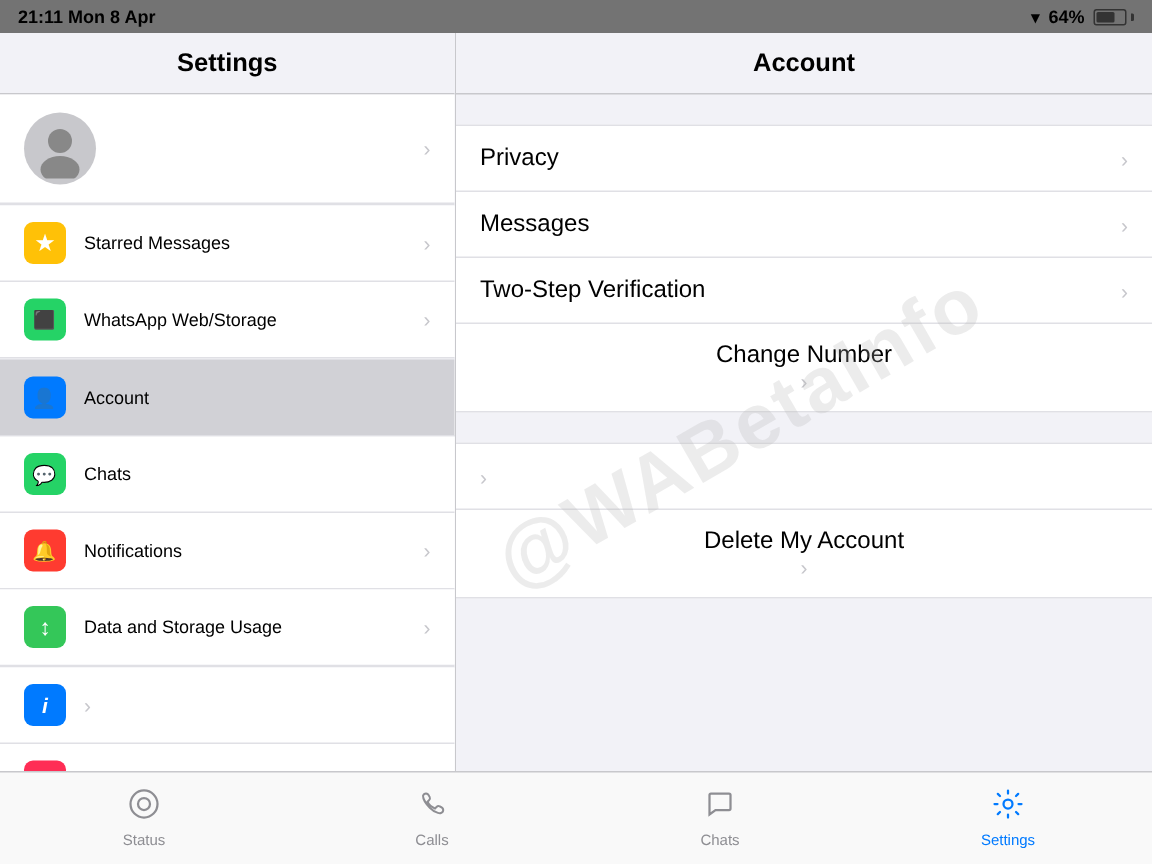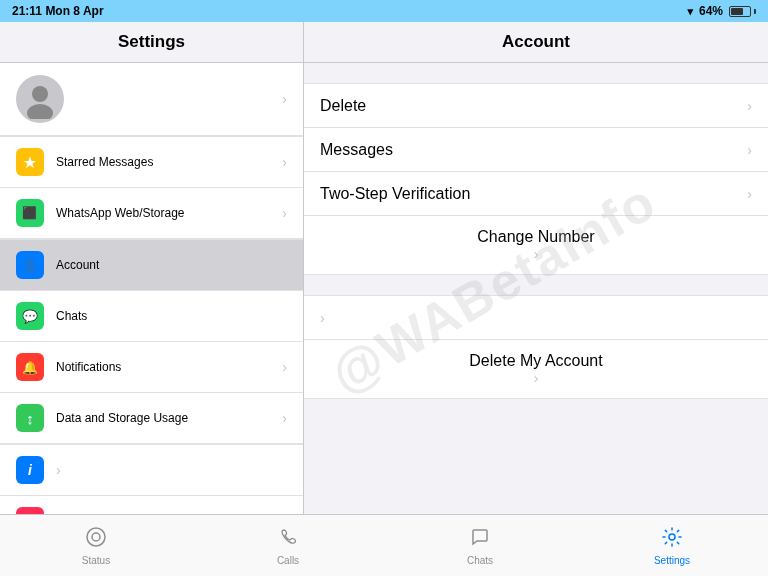--- a/index.html
+++ b/index.html
@@ -8,21 +8,21 @@
       background: #f2f2f7;
       width: 768px;
       height: 576px;
       overflow: hidden;
       display: flex;
       flex-direction: column;
     }
 
     
     .status-bar {
-      background: #7dd3fc;
+      background: #737373;
       display: flex;
       justify-content: space-between;
       align-items: center;
       padding: 4px 12px;
       height: 22px;
       font-size: 12px;
       font-weight: 600;
     }
     .status-bar-right {
       display: flex;
@@ -371,21 +371,21 @@
 
   <div class="right-panel">
     <div class="right-panel-header">
       <h2>Account</h2>
     </div>
 
     <div class="right-gap"></div>
 
     <div class="right-group">
       <div class="right-item">
-        <span class="right-item-label">Delete</span>
+        <span class="right-item-label">Privacy</span>
         <span class="right-item-chevron">›</span>
       </div>
       <div class="right-item">
         <span class="right-item-label">Messages</span>
         <span class="right-item-chevron">›</span>
       </div>
       <div class="right-item">
         <span class="right-item-label">Two-Step Verification</span>
         <span class="right-item-chevron">›</span>
       </div>

